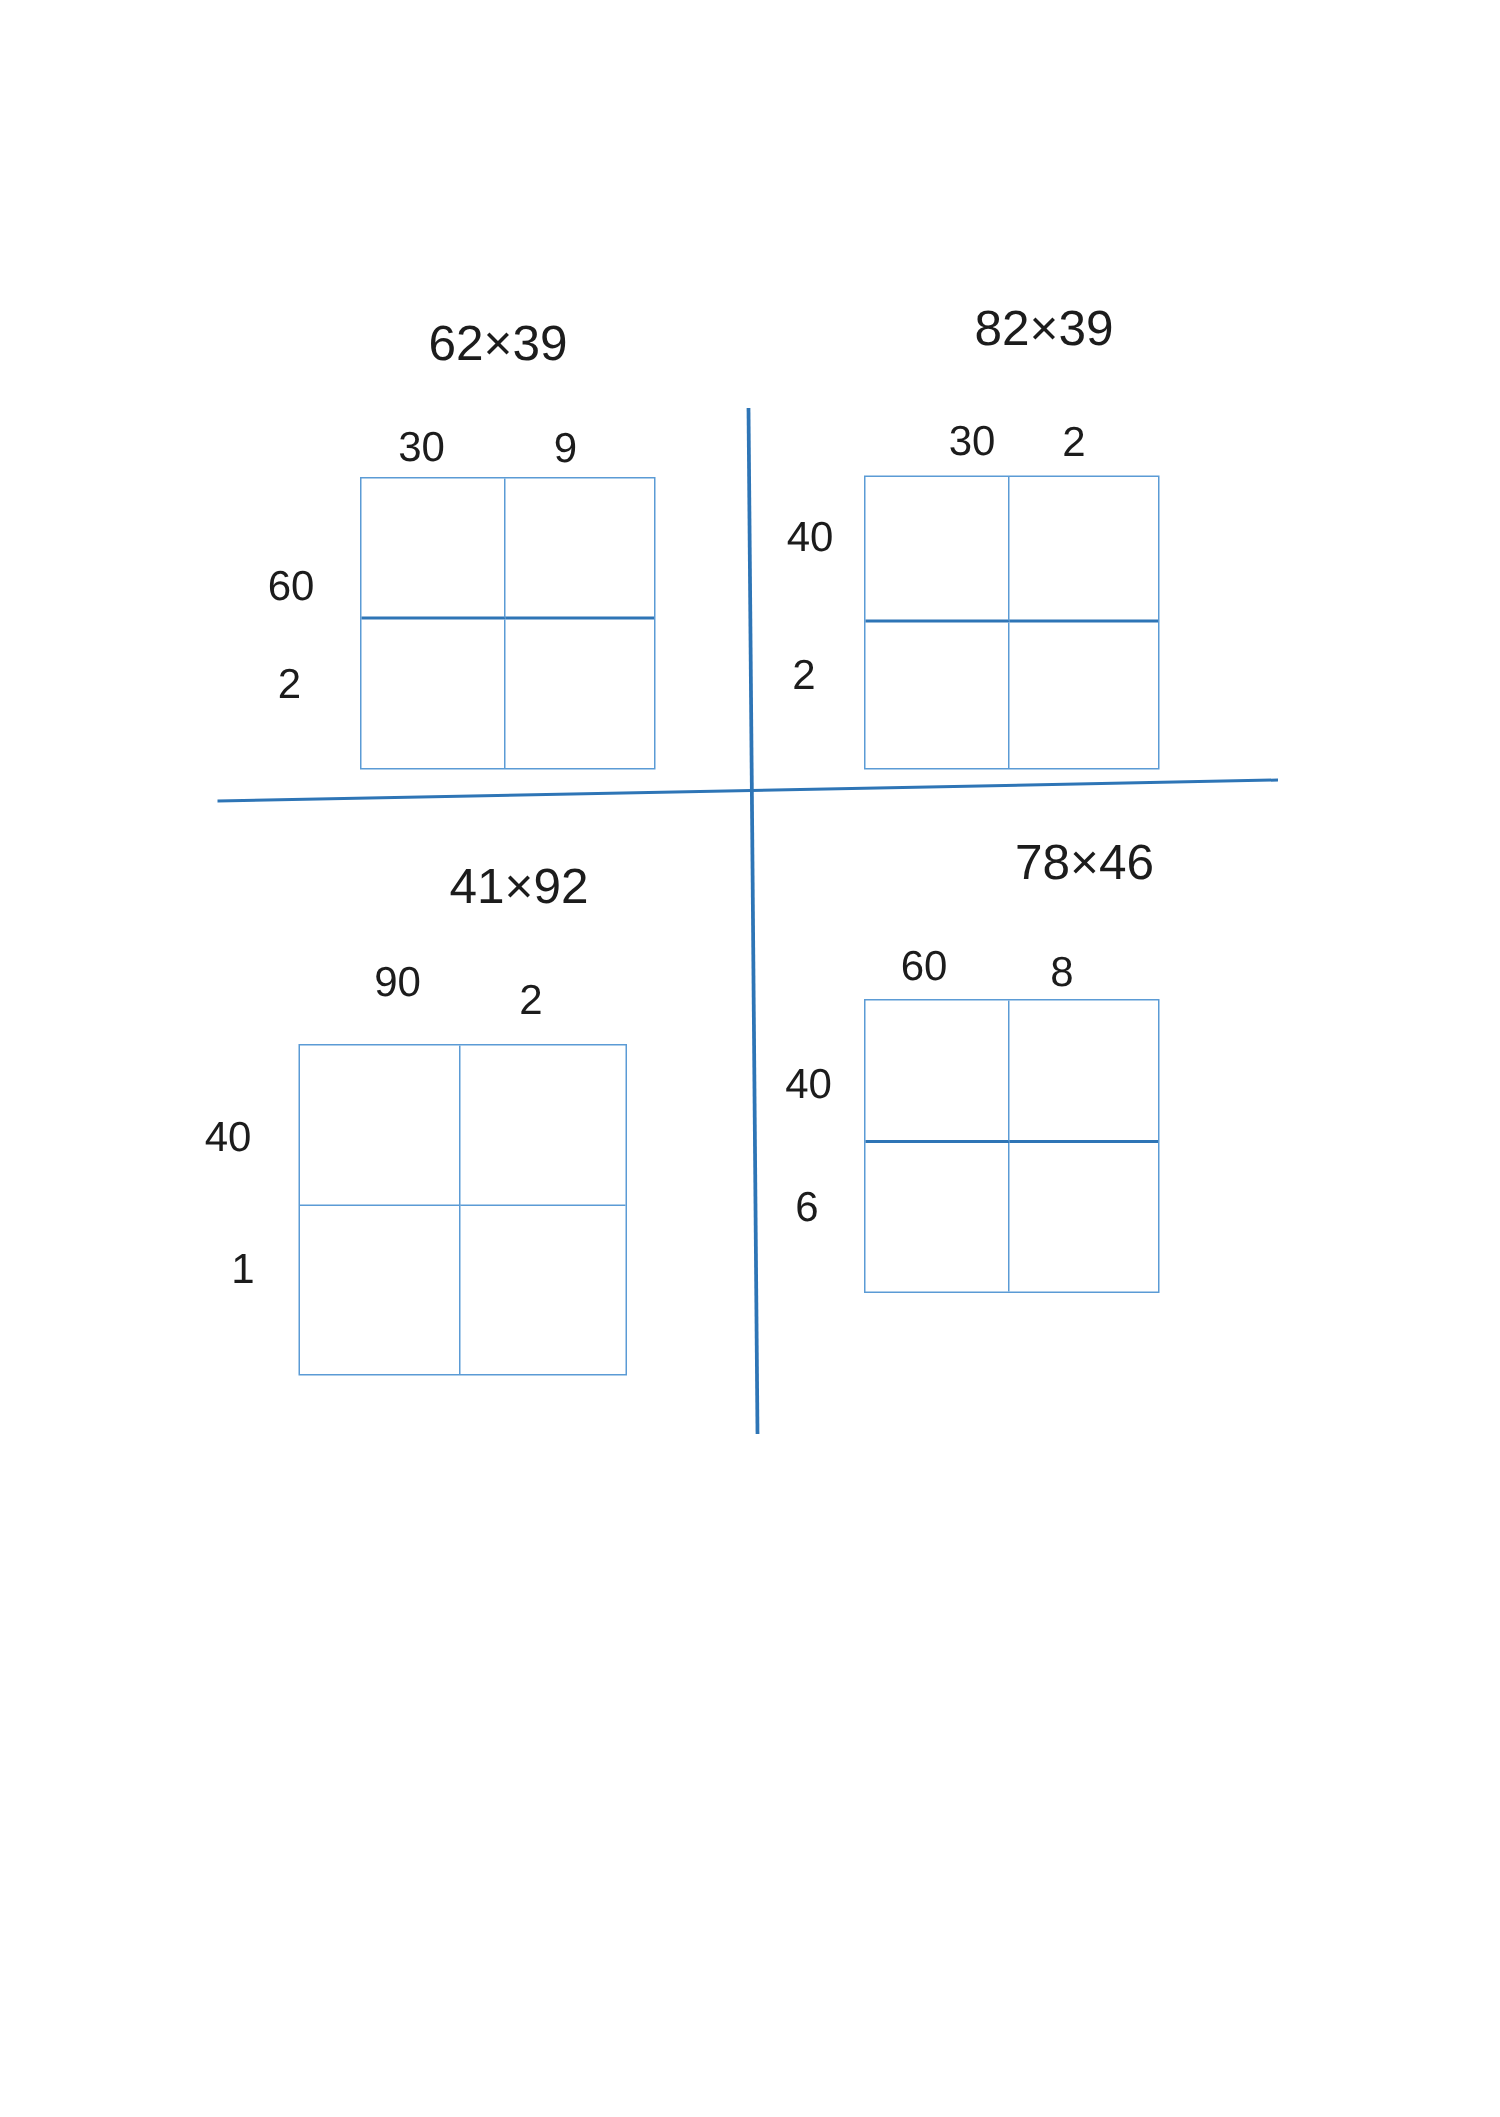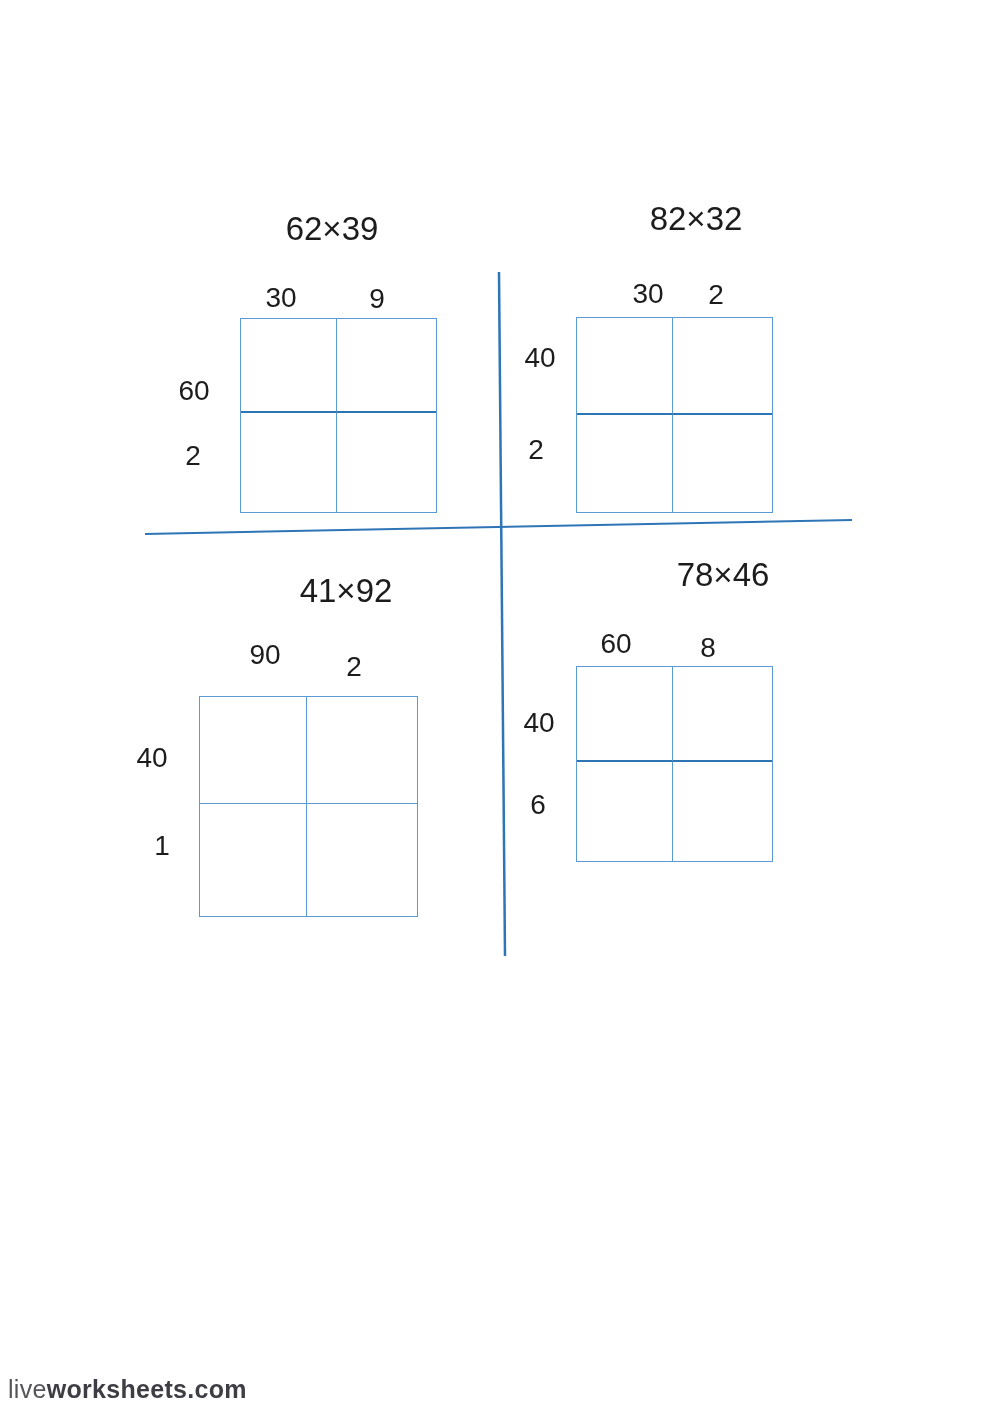--- a/index.html
+++ b/index.html
@@ -93,21 +93,21 @@
 
     <div class="area-grid" style="left:240px; top:318px; width:197px; height:195px; grid-template-columns:96px 1fr; grid-template-rows:94px 1fr;">
       <div class="cell cell-tl"></div>
       <div class="cell cell-tr"></div>
       <div class="cell cell-bl"></div>
       <div class="cell cell-br"></div>
     </div>
   </div>
 
   <div>
-    <div class="problem-title" style="left:696px; top:202px;">82×32</div>
+    <div class="problem-title" style="left:696px; top:202px;">82×39</div>
 
     <div class="num-label" style="left:648px; top:280px;">30</div>
     <div class="num-label" style="left:716px; top:281px;">2</div>
     <div class="num-label" style="left:540px; top:344px;">40</div>
     <div class="num-label" style="left:536px; top:436px;">2</div>
 
     <div class="area-grid" style="left:576px; top:317px; width:197px; height:196px; grid-template-columns:96px 1fr; grid-template-rows:97px 1fr;">
       <div class="cell cell-tl"></div>
       <div class="cell cell-tr"></div>
       <div class="cell cell-bl"></div>
@@ -140,17 +140,14 @@
     <div class="num-label" style="left:538px; top:791px;">6</div>
 
     <div class="area-grid" style="left:576px; top:666px; width:197px; height:196px; grid-template-columns:96px 1fr; grid-template-rows:95px 1fr;">
       <div class="cell cell-tl"></div>
       <div class="cell cell-tr"></div>
       <div class="cell cell-bl"></div>
       <div class="cell cell-br"></div>
     </div>
   </div>
 
-  <div class="footer-logo">
-    <span class="light">live</span><span class="bold">worksheets.com</span>
-  </div>
 
 </div>
 
 </body></html>

